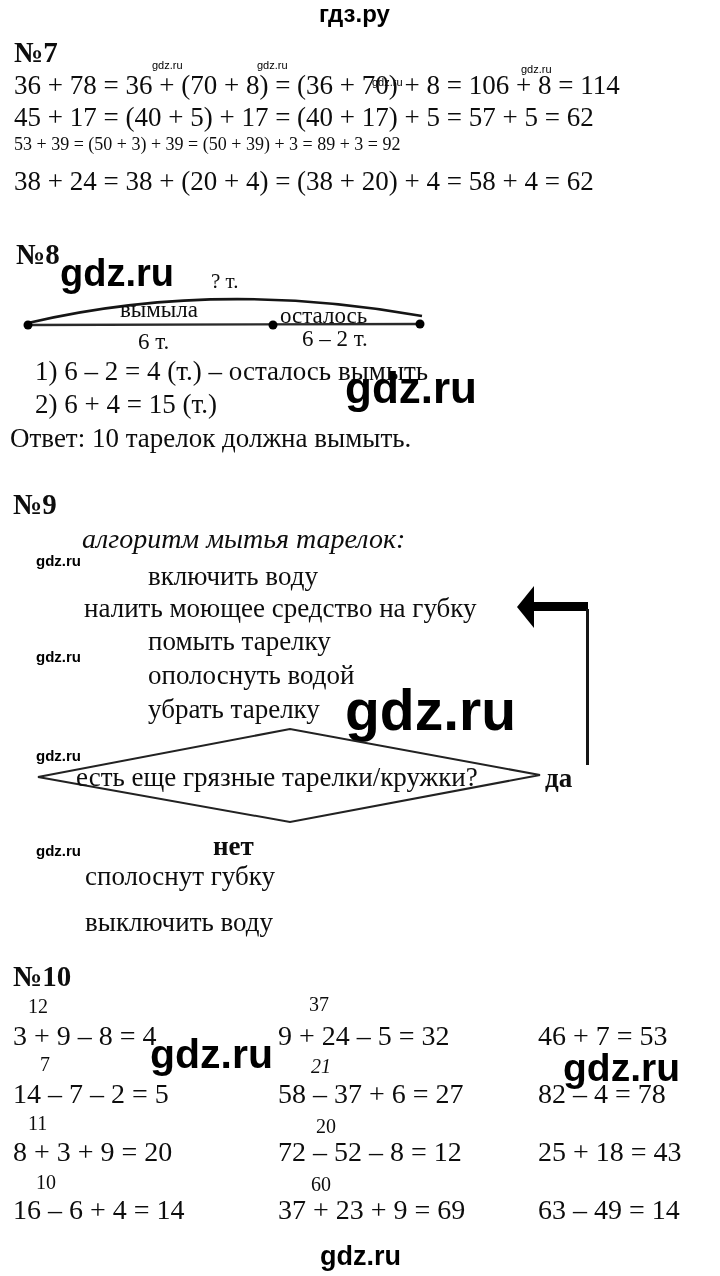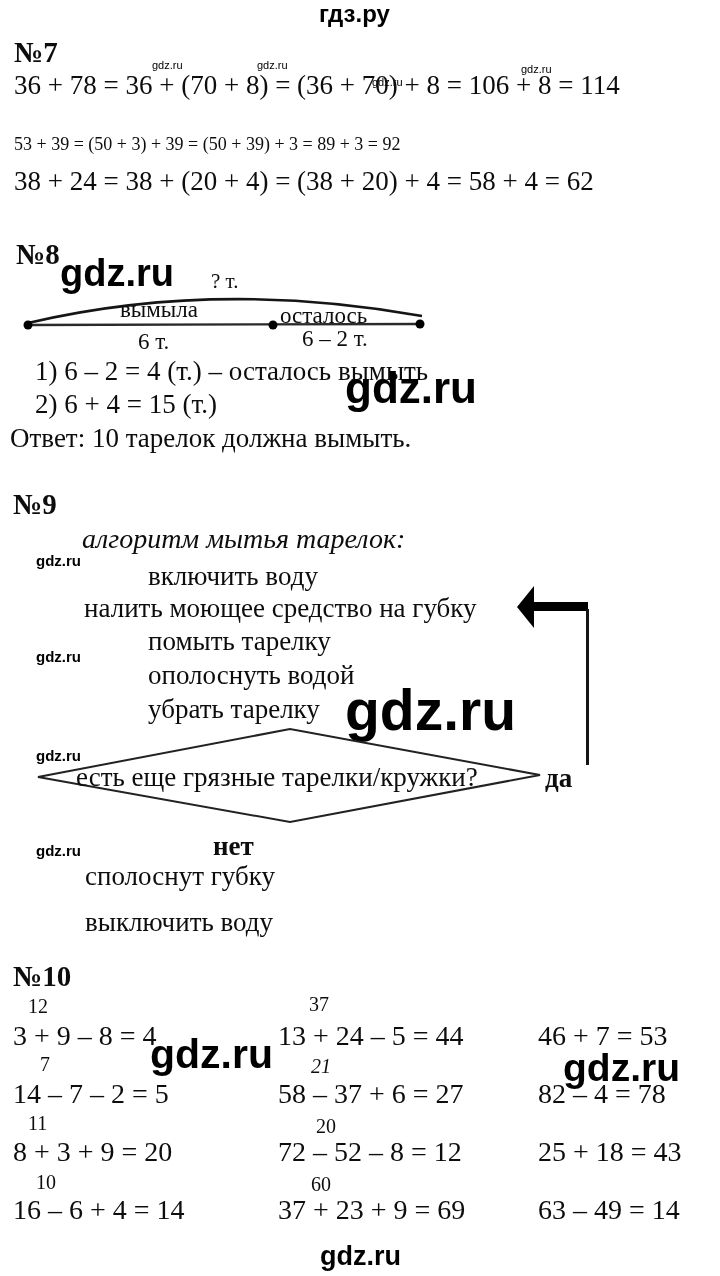--- a/index.html
+++ b/index.html
@@ -38,20 +38,21 @@
   <div class="wm" style="left:319px; top:2px; font-size:24px;">гдз.ру</div>
 
   <div class="t tlabel" style="left:14px; top:37px;">№7</div>
 
   <div class="wm wm-small" style="left:152px; top:60px;">gdz.ru</div>
   <div class="wm wm-small" style="left:257px; top:60px;">gdz.ru</div>
   <div class="wm wm-small" style="left:372px; top:77px;">gdz.ru</div>
   <div class="wm wm-small" style="left:521px; top:64px;">gdz.ru</div>
 
   <div class="t math" style="left:14px; top:71px; font-size:27px;">36 + 78 = 36 + (70 + 8) = (36 + 70) + 8 = 106 + 8 = 114</div>
+  <div class="t math" style="left:14px; top:103px; font-size:27px;">45 + 17 = (40 + 5) + 17 = (40 + 17) + 5 = 57 + 5 = 62</div>
   <div class="t math" style="left:14px; top:135px; font-size:18px;">53 + 39 = (50 + 3) + 39 = (50 + 39) + 3 = 89 + 3 = 92</div>
   <div class="t math" style="left:14px; top:167px; font-size:27px;">38 + 24 = 38 + (20 + 4) = (38 + 20) + 4 = 58 + 4 = 62</div>
 
   <div class="t tlabel" style="left:16px; top:239px;">№8</div>
 
   <div class="wm" style="left:60px; top:254px; font-size:38px;">gdz.ru</div>
 
   <div class="t" style="left:211px; top:270px; font-size:21px;">? т.</div>
 
   <svg class="shape" style="left:20px; top:283px;" width="410" height="52" viewBox="0 0 410 52">
@@ -111,21 +112,21 @@
   <div class="t" style="left:28px; top:996px; font-size:20px;">12</div>
   <div class="t math" style="left:13px; top:1021px;">3 + 9 – 8 = 4</div>
   <div class="t" style="left:40px; top:1054px; font-size:20px;">7</div>
   <div class="t math" style="left:13px; top:1079px;">14 – 7 – 2 = 5</div>
   <div class="t" style="left:28px; top:1113px; font-size:20px;">11</div>
   <div class="t math" style="left:13px; top:1137px;">8 + 3 + 9 = 20</div>
   <div class="t" style="left:36px; top:1172px; font-size:20px;">10</div>
   <div class="t math" style="left:13px; top:1195px;">16 – 6 + 4 = 14</div>
 
   <div class="t" style="left:309px; top:994px; font-size:20px;">37</div>
-  <div class="t math" style="left:278px; top:1021px;">13 + 24 – 5 = 44</div>
+  <div class="t math" style="left:278px; top:1021px;">9 + 24 – 5 = 32</div>
   <div class="t" style="left:311px; top:1056px; font-size:20px;font-style:italic;">21</div>
   <div class="t math" style="left:278px; top:1079px;">58 – 37 + 6 = 27</div>
   <div class="t" style="left:316px; top:1116px; font-size:20px;">20</div>
   <div class="t math" style="left:278px; top:1137px;">72 – 52 – 8 = 12</div>
   <div class="t" style="left:311px; top:1174px; font-size:20px;">60</div>
   <div class="t math" style="left:278px; top:1195px;">37 + 23 + 9 = 69</div>
 
   <div class="t math" style="left:538px; top:1021px;">46 + 7 = 53</div>
   <div class="t math" style="left:538px; top:1079px;">82 – 4 = 78</div>
   <div class="t math" style="left:538px; top:1137px;">25 + 18 = 43</div>

